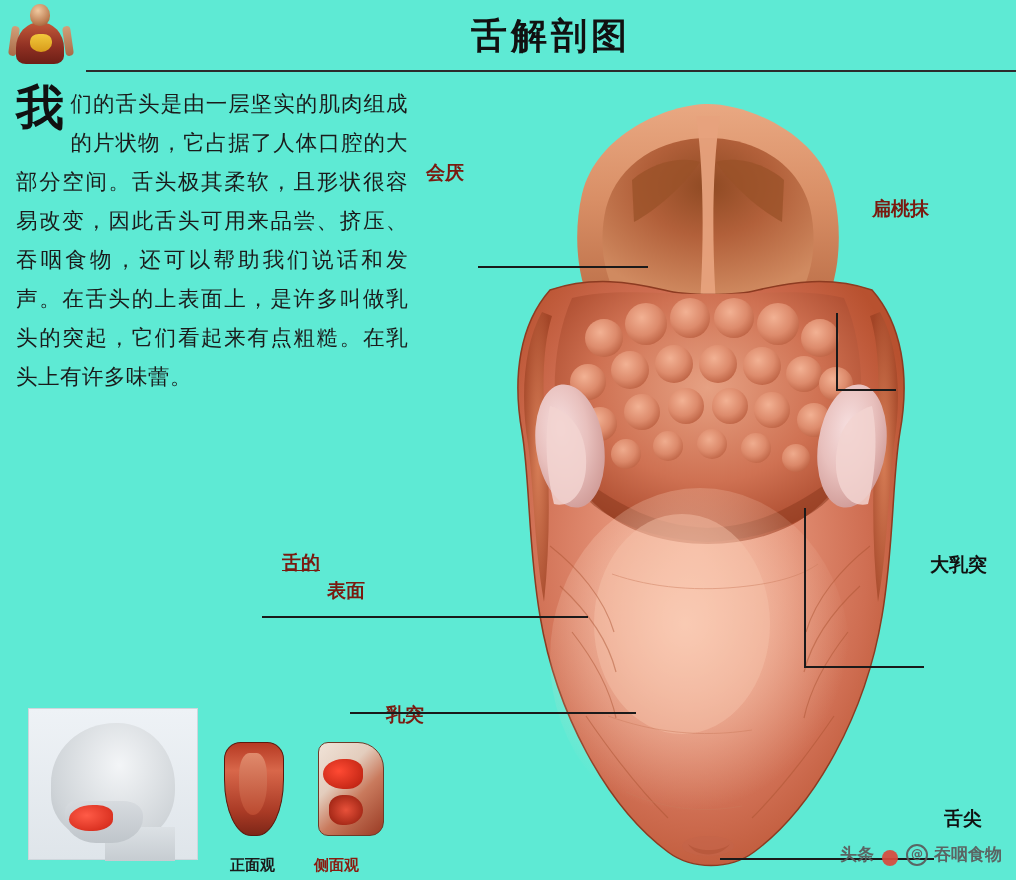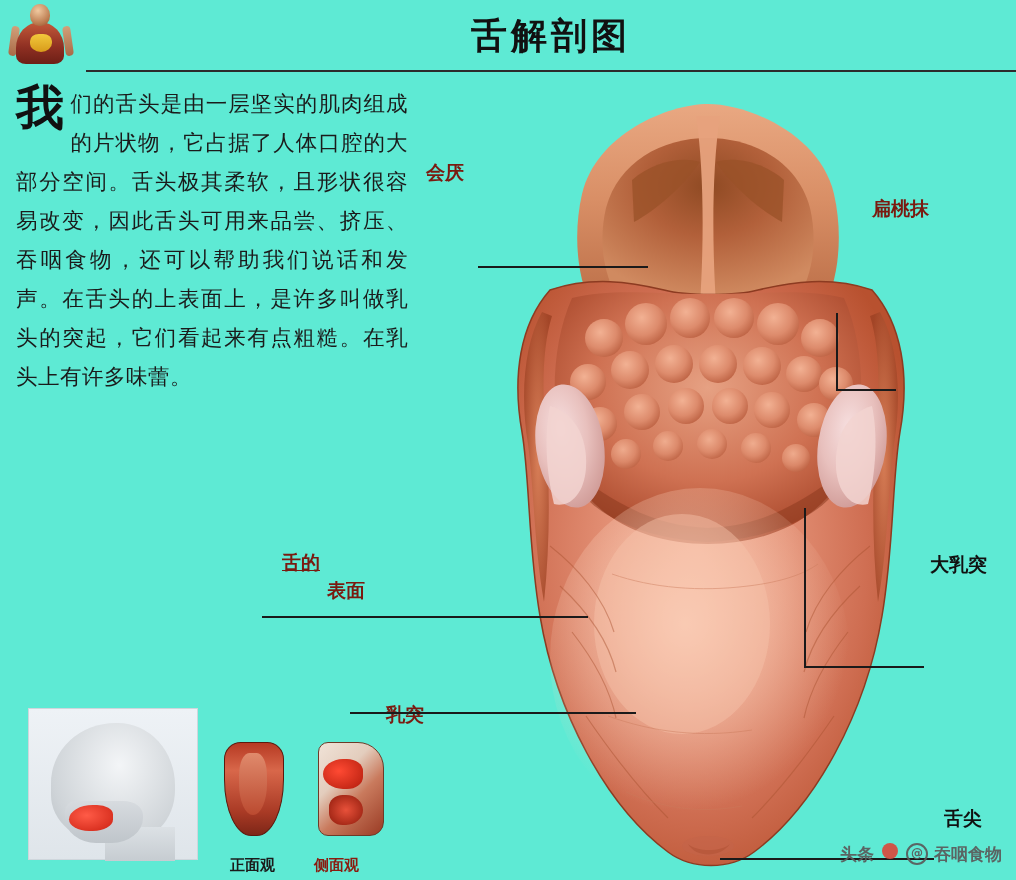--- a/index.html
+++ b/index.html
@@ -235,21 +235,21 @@
   }
   .thumb-caption.dark { color: #1b1b1b; }
   .thumb-caption.red  { color: #8a1c10; }
 
   
   .watermark {
     position: absolute;
     right: 14px;
     bottom: 14px;
     display: flex;
-    align-items: flex-start;
+    align-items: flex-end;
     gap: 6px;
     font-family: "DejaVu Sans", sans-serif;
     font-size: 17px;
     font-weight: bold;
     color: #5a5a5a;
     opacity: 0.92;
   }
   .wm-dot {
     display: inline-block;
     width: 16px; height: 16px;

